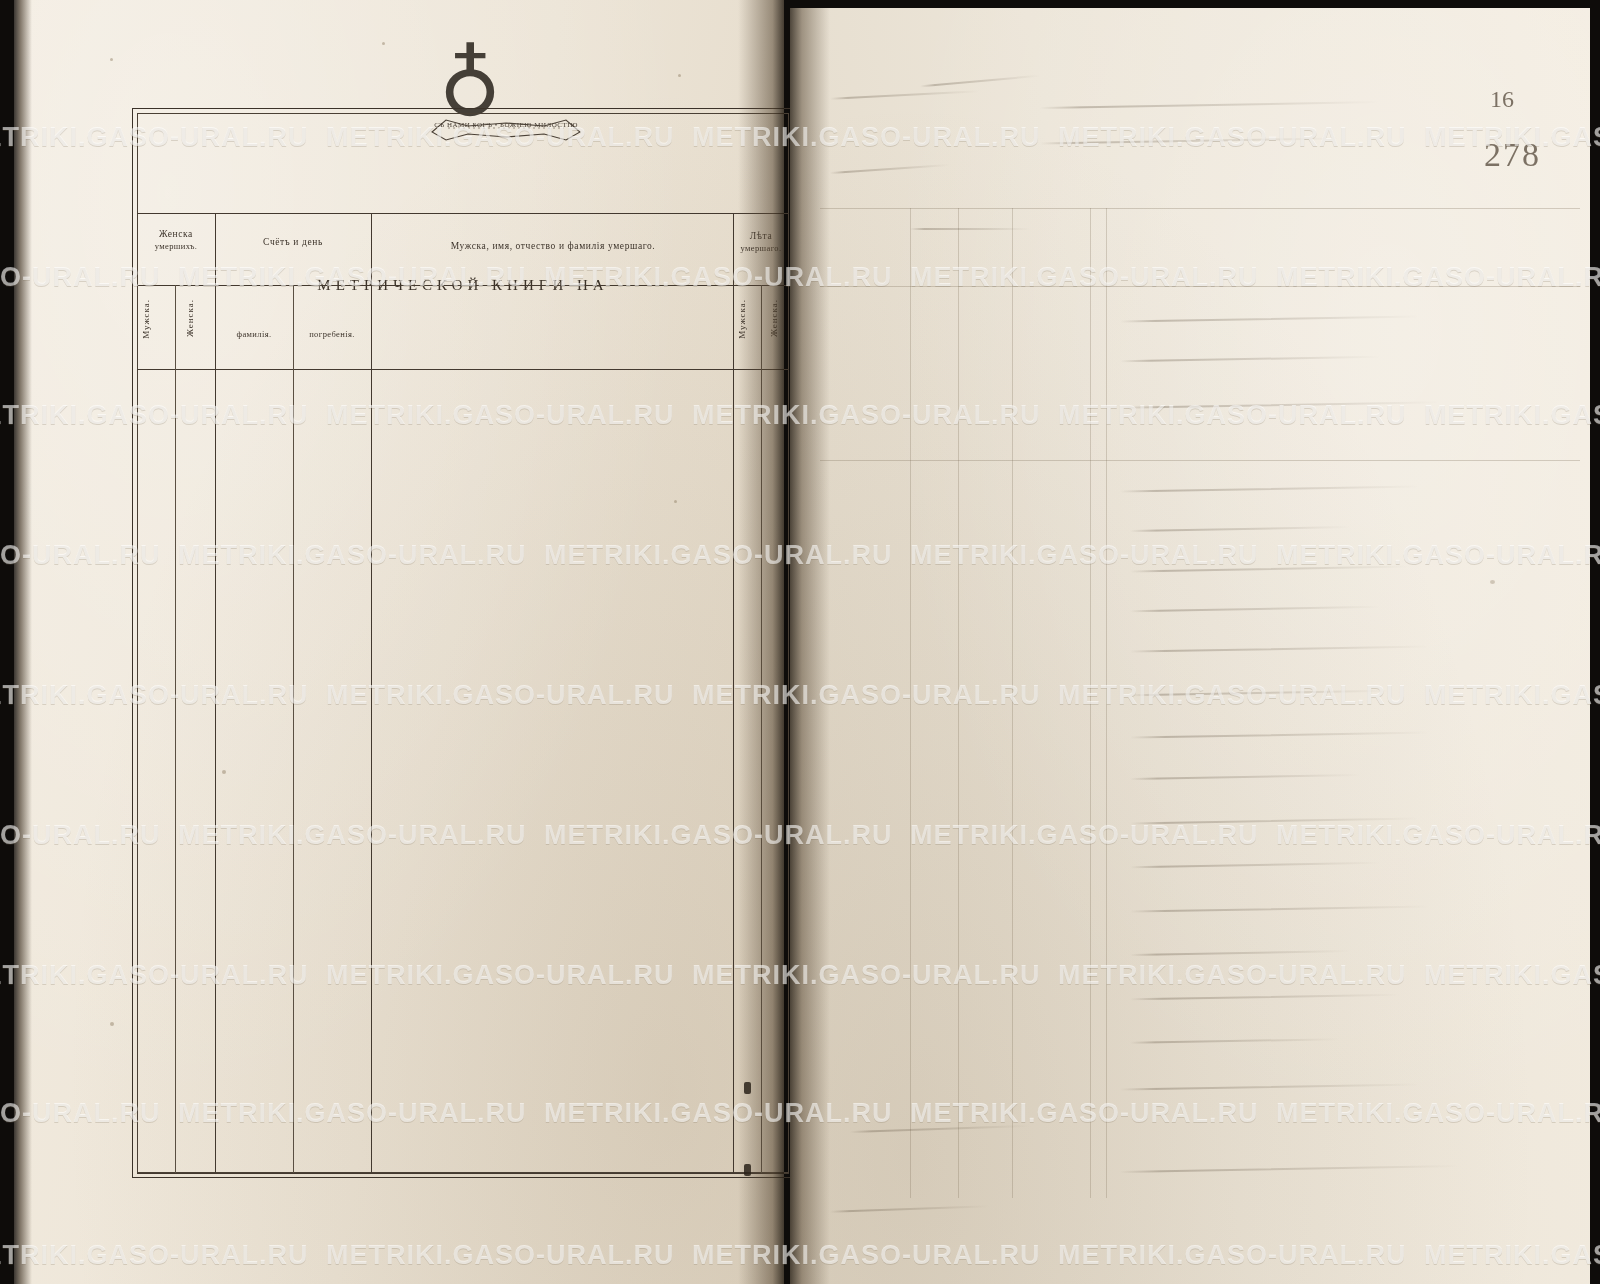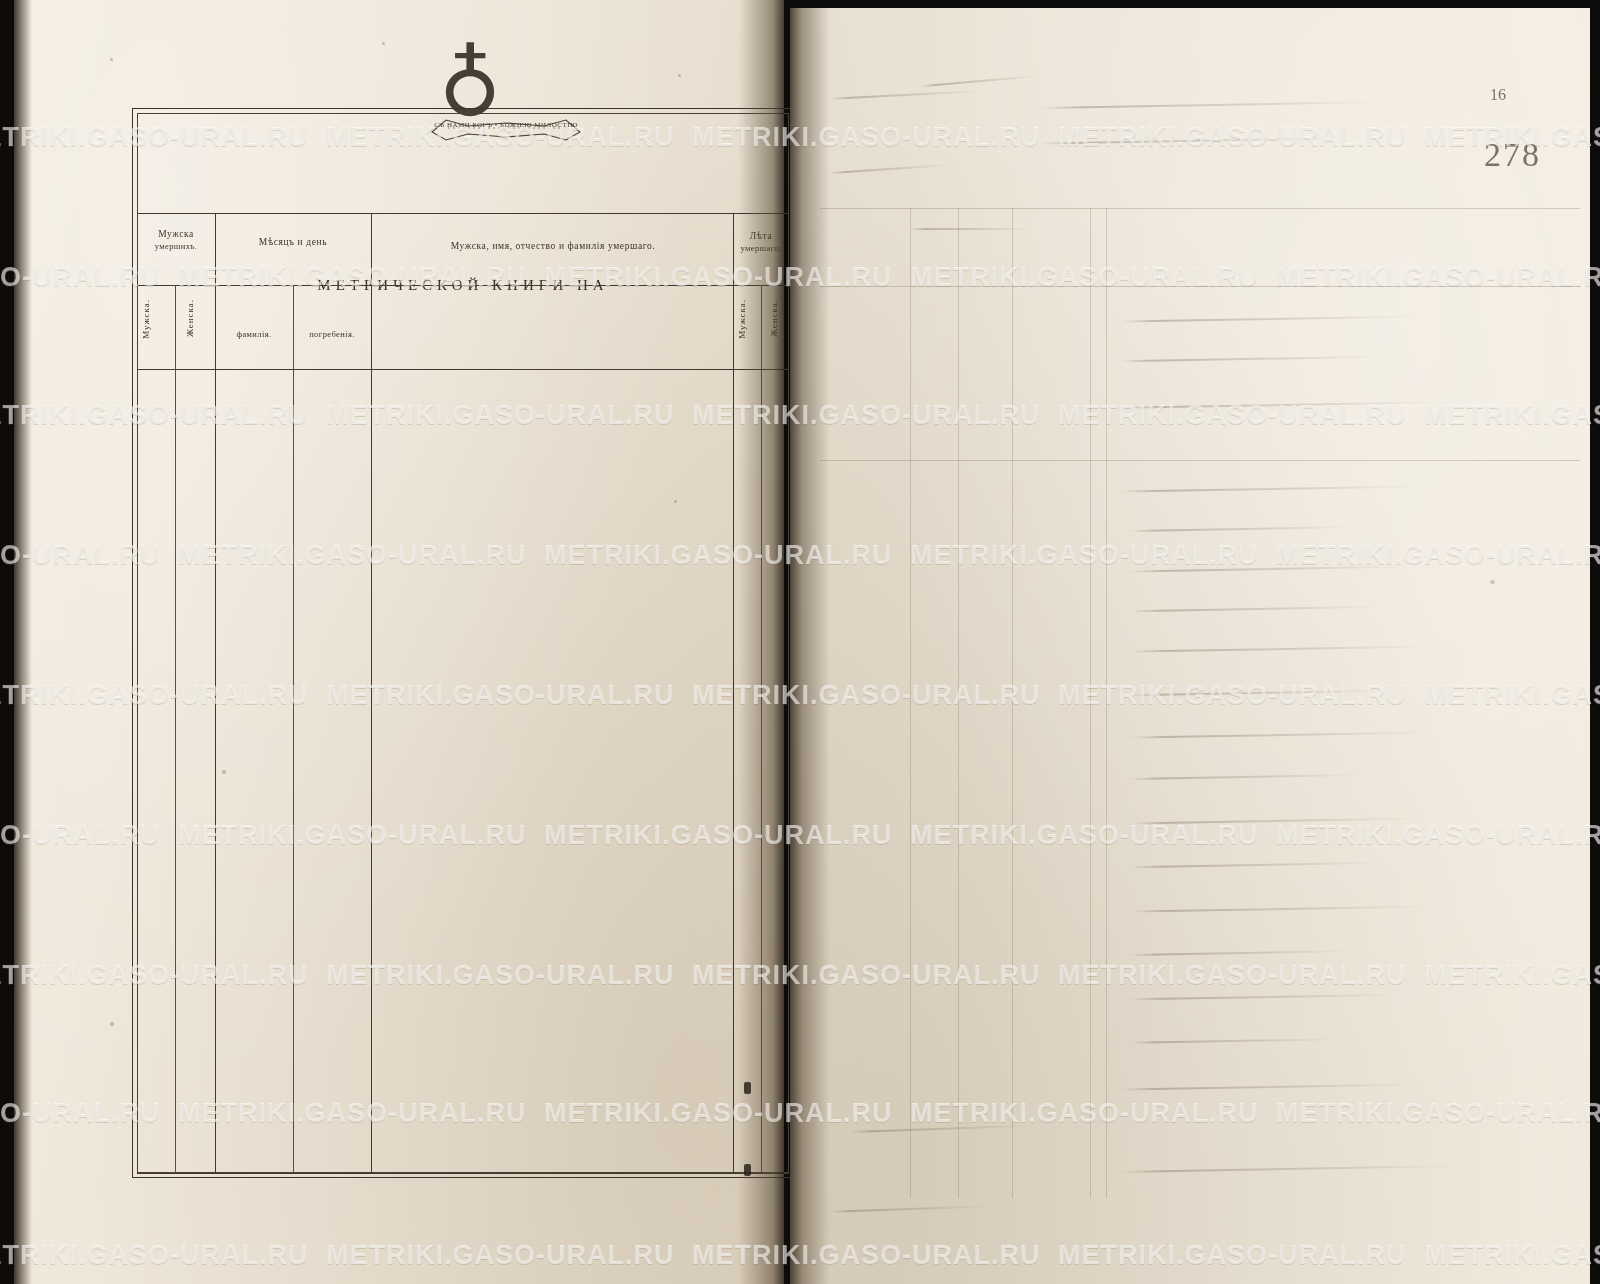--- a/index.html
+++ b/index.html
@@ -120,21 +120,21 @@
     position:absolute;height:1px;background:rgba(120,104,82,.28);
   }
   .hw-vrule{
     position:absolute;width:1px;background:rgba(120,104,82,.26);
   }
   .folio{
     position:absolute;color:#4a3d2e;opacity:.7;
     font-family:"Liberation Serif", serif;
   }
   .folio.num{font-size:34px;letter-spacing:2px;}
-  .folio.small{font-size:16px;}
+  .folio.small{font-size:24px;}
 
   
   .wm{
     position:absolute;white-space:nowrap;
     font-family:"Liberation Sans", sans-serif;
     font-weight:700;font-size:27px;letter-spacing:1px;
     color:rgba(255,255,255,.58);
     text-shadow:0 1px 0 rgba(120,105,80,.22);
     pointer-events:none;user-select:none;
   }
@@ -181,31 +181,31 @@
       <div class="hline" style="left:4px;top:260px;width:652px;"></div>
 
       <div class="vline" style="left:82px;top:104px;height:960px;"></div>
       <div class="vline thin" style="left:42px;top:176px;height:888px;"></div>
       <div class="vline" style="left:238px;top:104px;height:960px;"></div>
       <div class="vline thin" style="left:160px;top:176px;height:888px;"></div>
       <div class="vline" style="left:600px;top:104px;height:960px;"></div>
       <div class="vline thin" style="left:628px;top:176px;height:888px;"></div>
 
       <div class="hdr hdr-sm" style="left:4px;top:120px;width:78px;">
-        <div>Мужска</div>
+        <div>Женска</div>
         <div class="hdr-xs">умершихъ.</div>
       </div>
       <div style="position:absolute;left:8px;top:190px;height:64px;">
         <span class="hdr-vert">Мужска.</span>
       </div>
       <div style="position:absolute;left:52px;top:190px;height:64px;">
         <span class="hdr-vert">Женска.</span>
       </div>
 
-      <div class="hdr hdr-sm" style="left:84px;top:128px;width:152px;">Мѣсяцъ и день</div>
+      <div class="hdr hdr-sm" style="left:84px;top:128px;width:152px;">Счётъ и день</div>
       <div class="hdr hdr-xs" style="left:84px;top:220px;width:74px;">фамилія.</div>
       <div class="hdr hdr-xs" style="left:162px;top:220px;width:74px;">погребенія.</div>
 
       <div class="hdr hdr-sm" style="left:244px;top:132px;width:352px;">Мужска, имя, отчество и фамилія умершаго.</div>
 
       <div class="hdr hdr-sm" style="left:600px;top:122px;width:56px;">
         <div>Лѣта</div>
         <div class="hdr-xs">умершаго.</div>
       </div>
       <div style="position:absolute;left:604px;top:190px;height:64px;">

